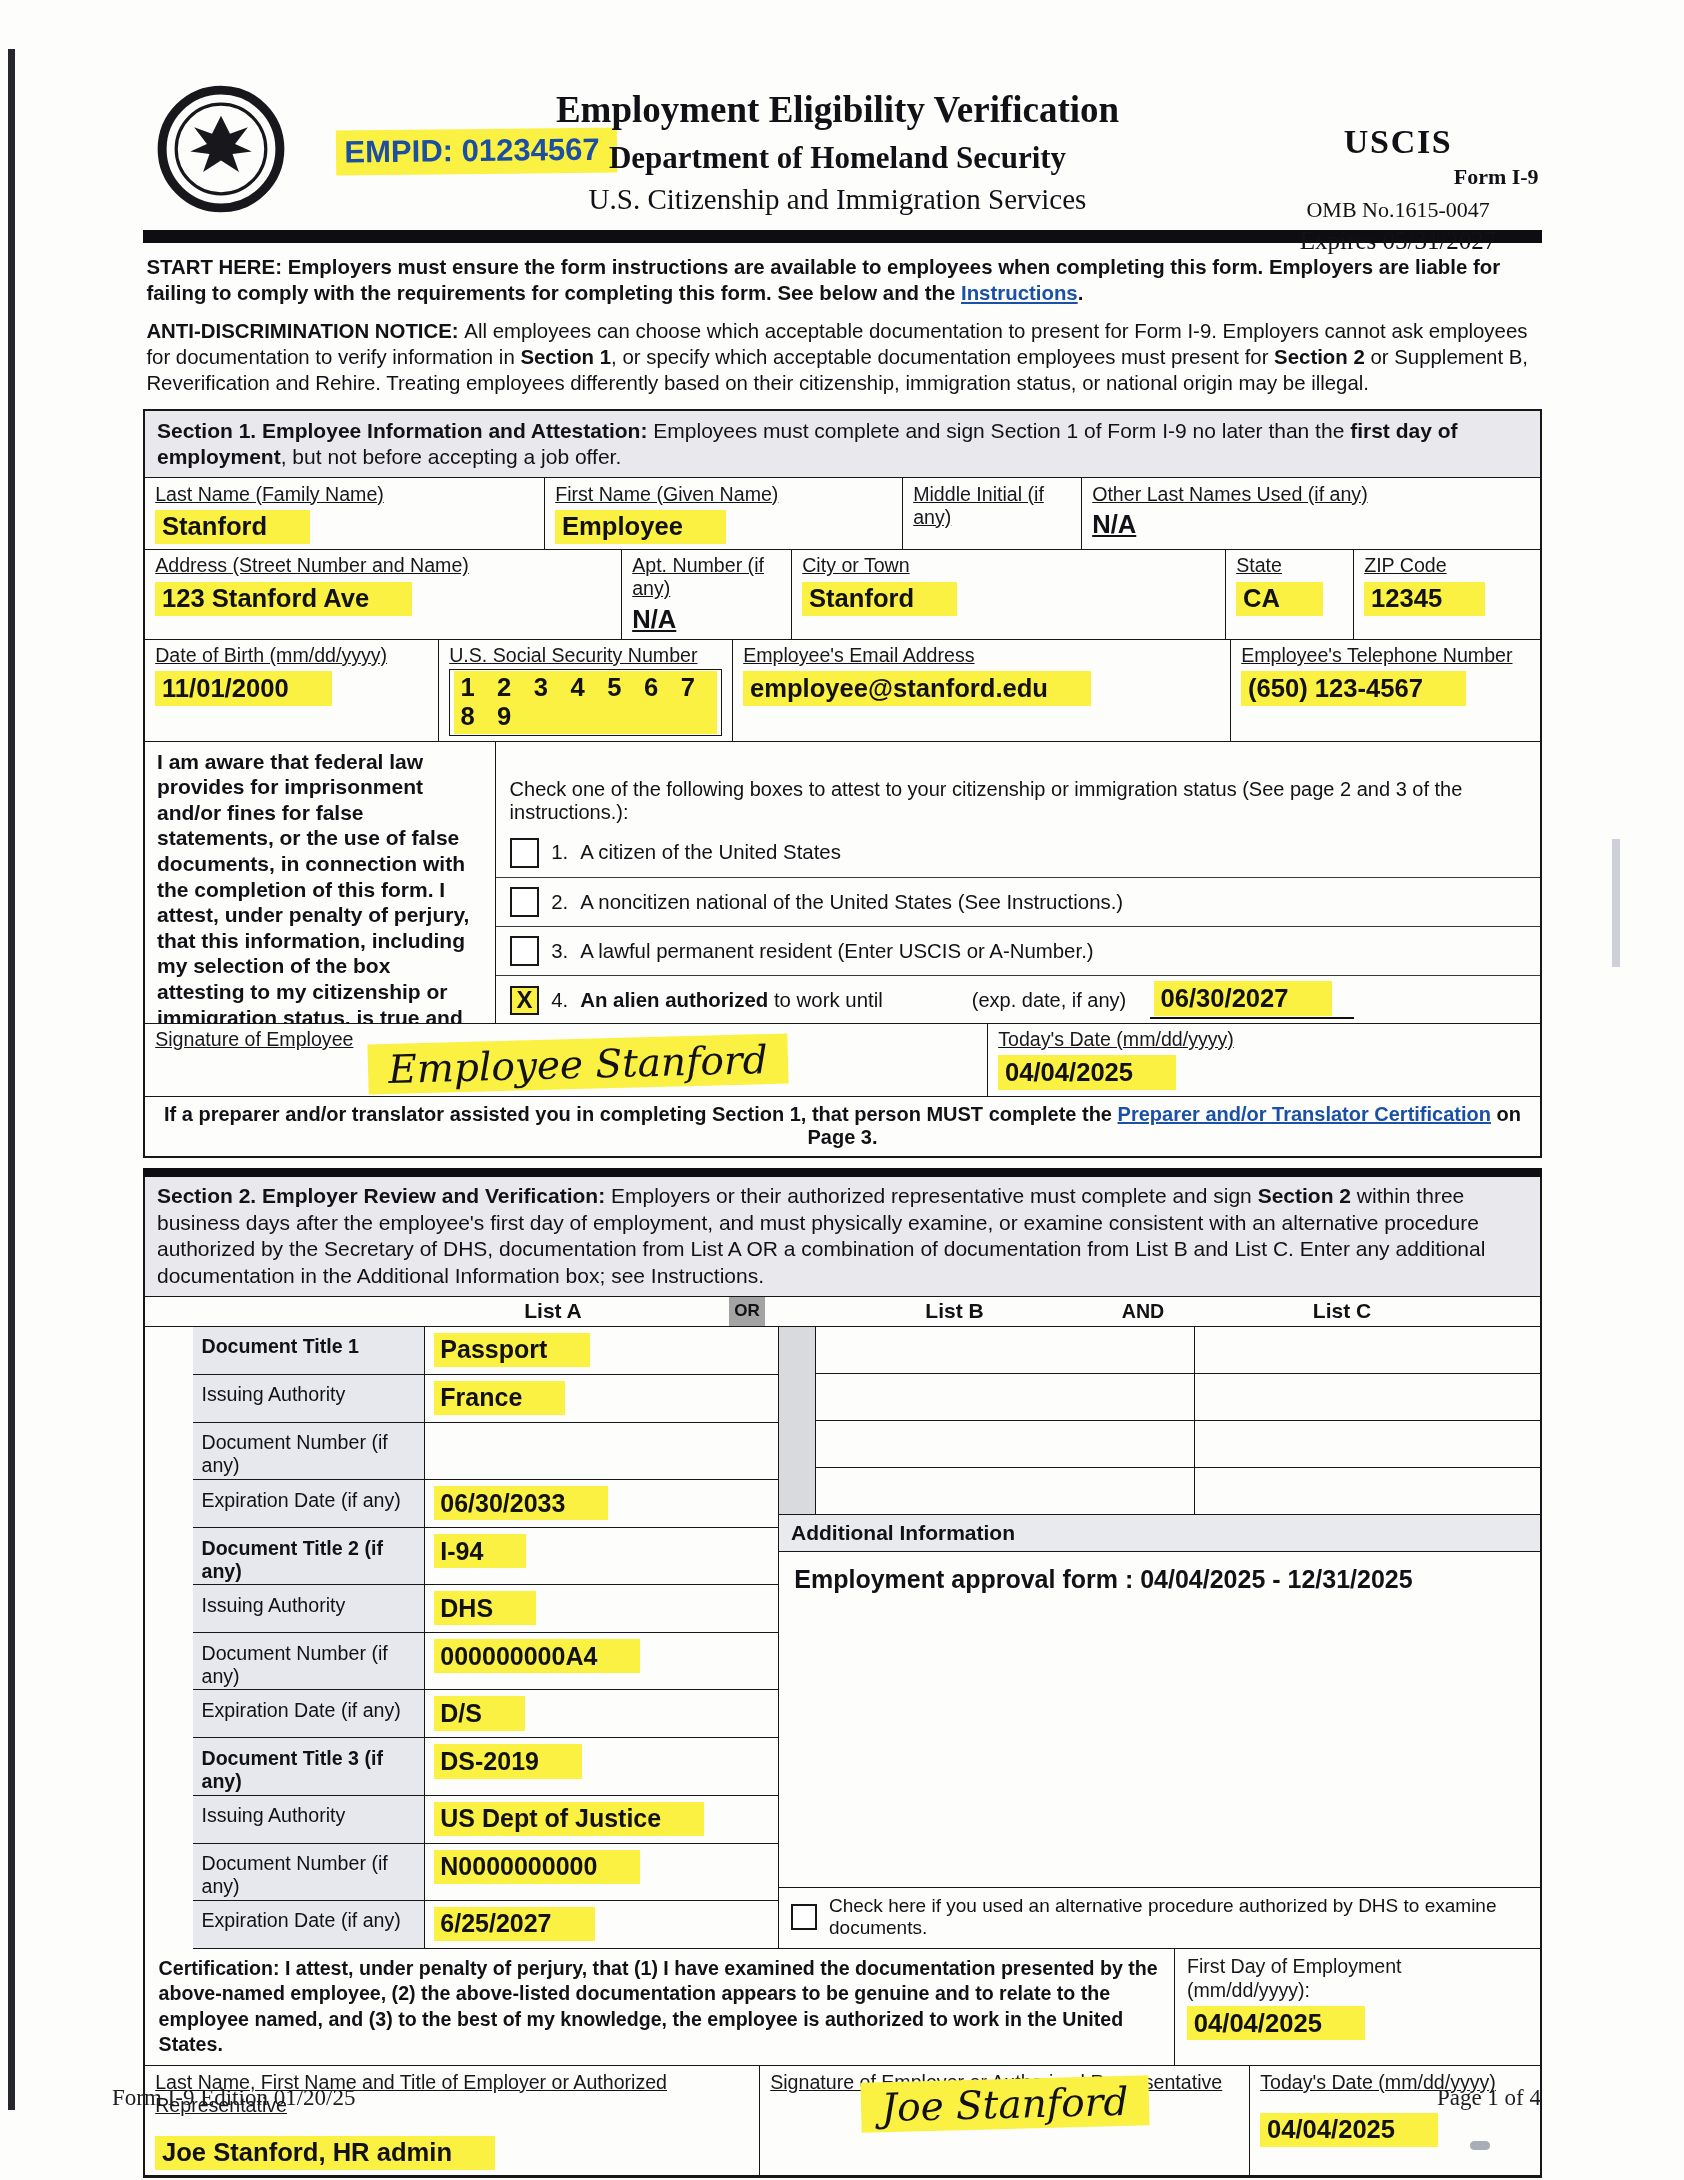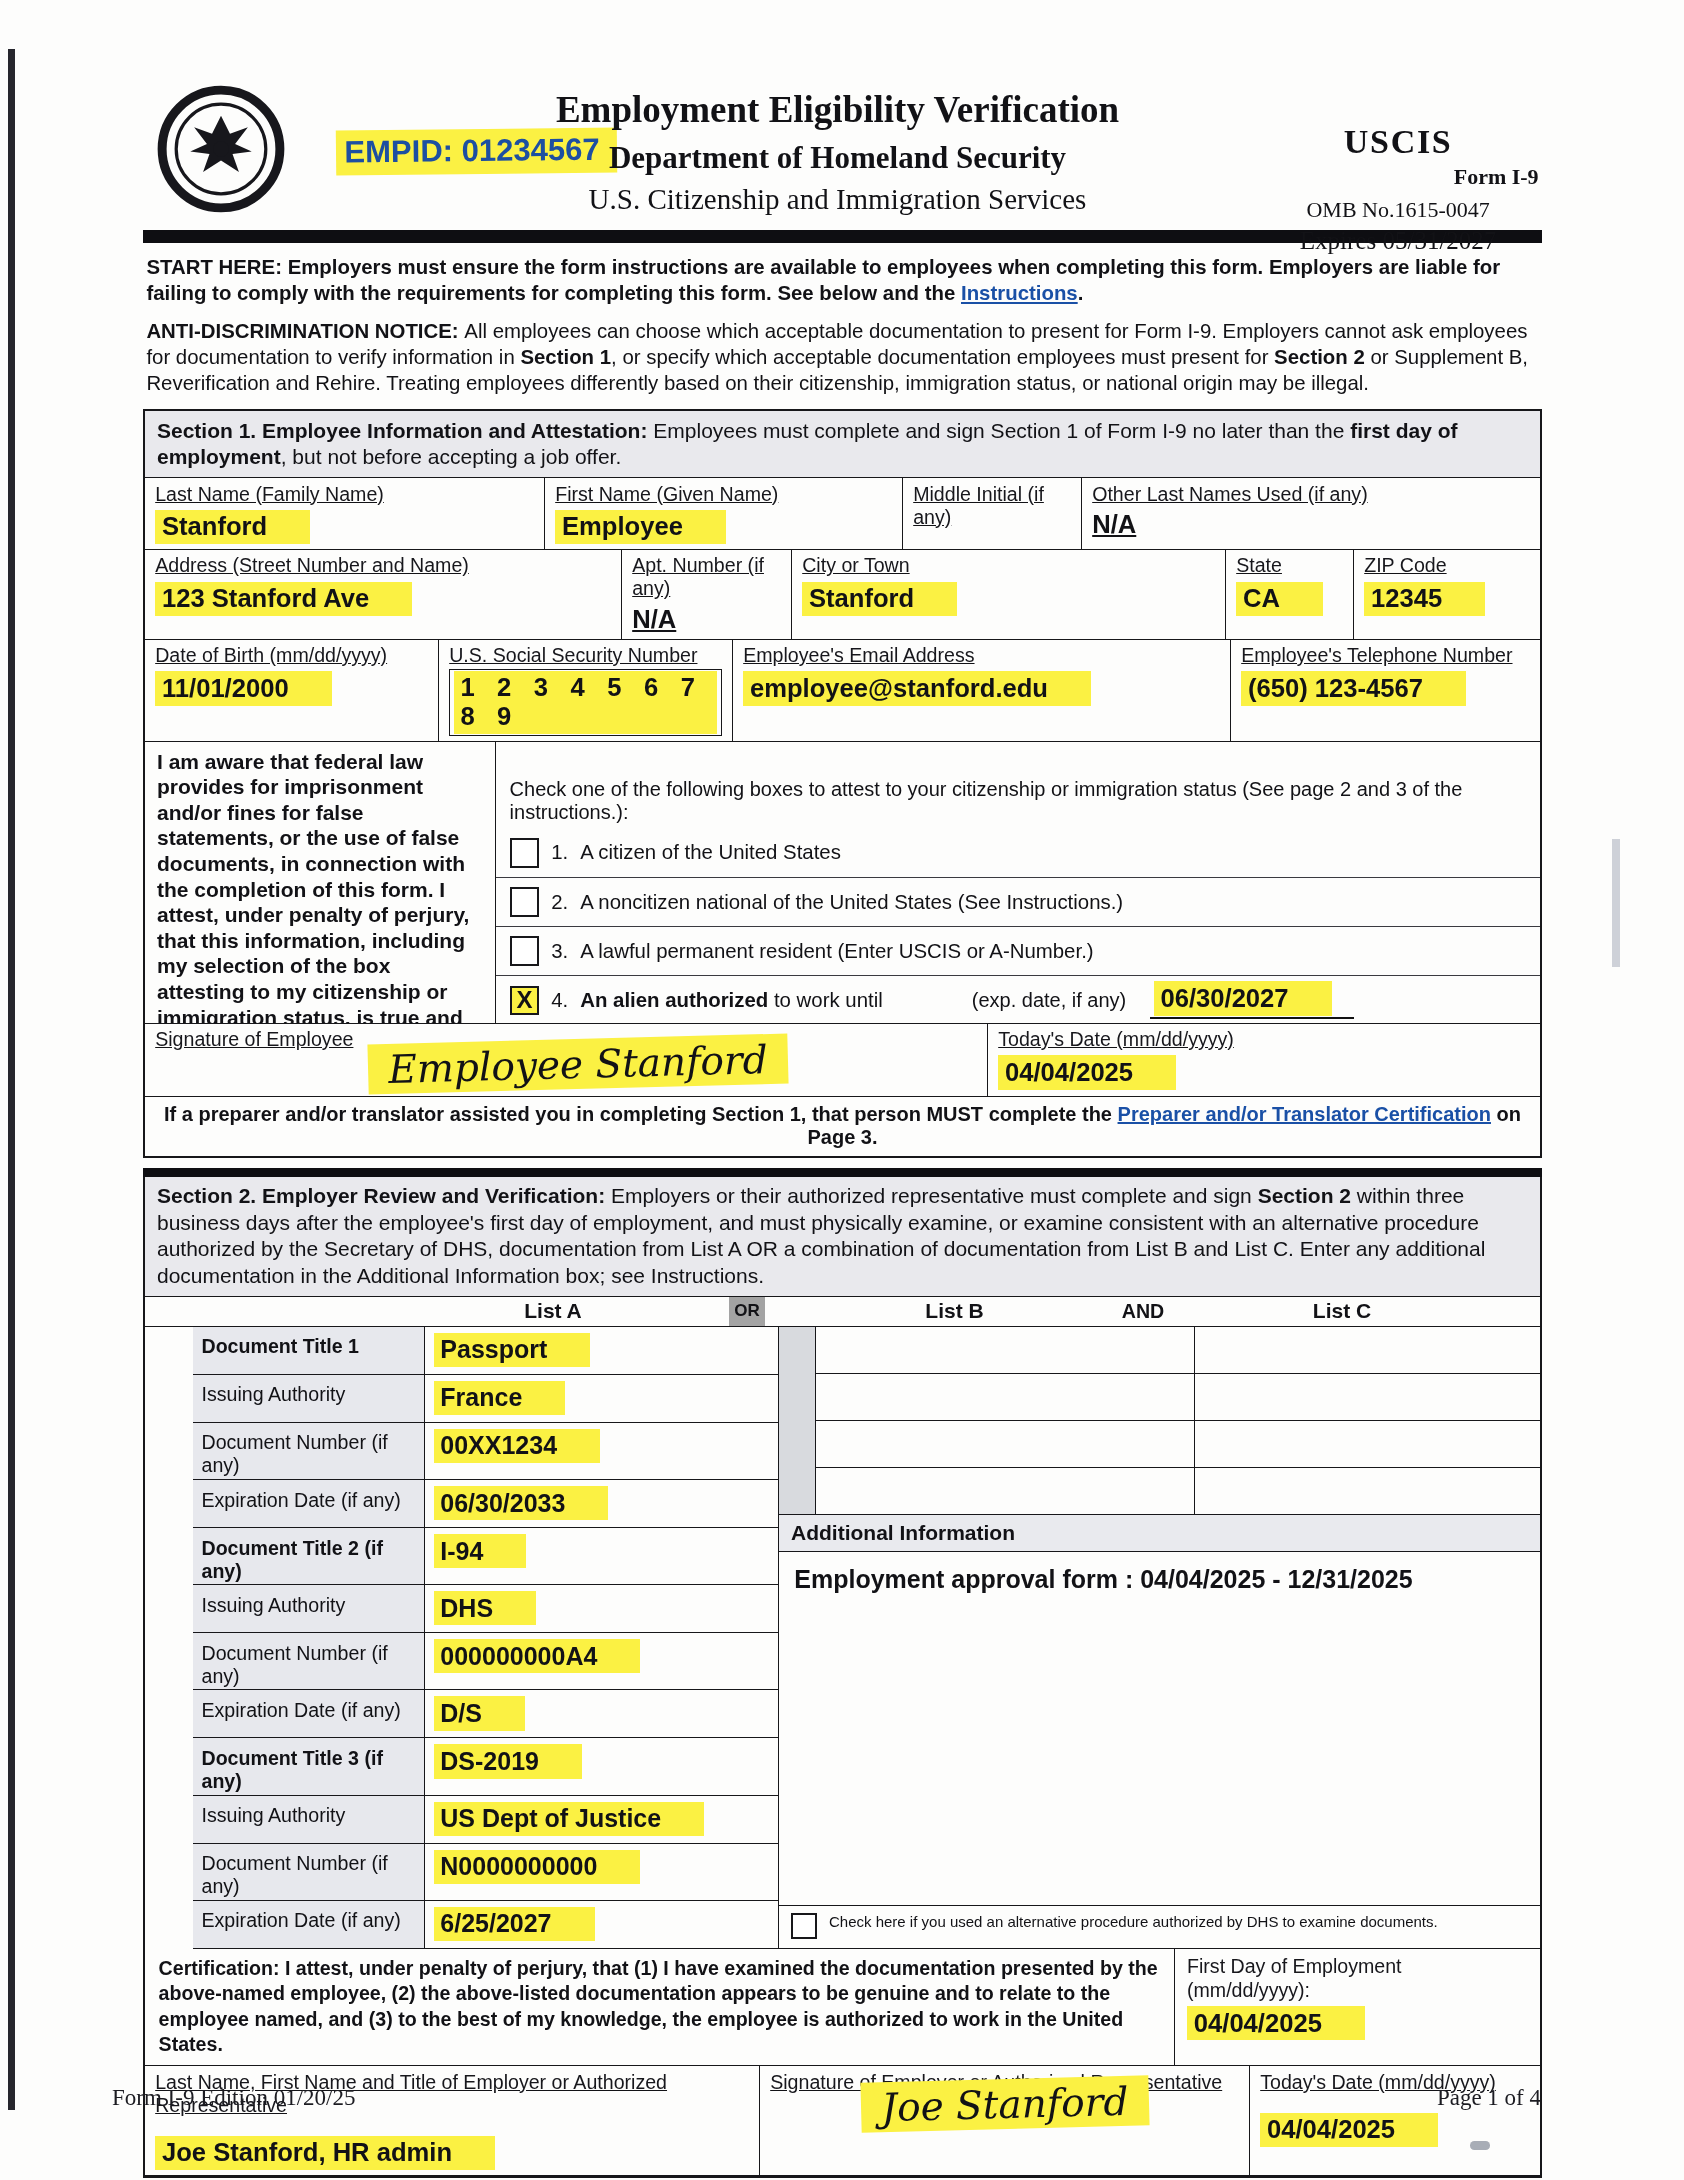--- a/index.html
+++ b/index.html
@@ -102,21 +102,21 @@
   .s2-right { flex:1; display:flex; flex-direction:column; }
   .bc-area { display:flex; height:187px; border-bottom:1.7px solid #17171a; }
   .or-strip { width:36px; background:#d8dade; border-right:1.7px solid #17171a; }
   .bc-cols { flex:1; display:grid; grid-template-columns:379px 1fr; }
   .bc-col { border-right:1.7px solid #17171a; display:flex; flex-direction:column; }
   .bc-col:last-child { border-right:none; }
   .bc-cell { flex:1; border-bottom:1.3px solid #17171a; }
   .bc-cell:last-child { border-bottom:none; }
   .ai-header { background:#e9eaee; font-weight:bold; font-size:21px; padding:6px 12px; border-bottom:1.7px solid #17171a; }
   .ai-content { flex:1; padding:13.6px 15.3px; font-size:25px; font-weight:bold; }
-  .alt-check-row { display:flex; gap:12px; padding:6.8px 12px 8.5px; font-size:15px; border-top:1.7px solid #17171a; }
+  .alt-check-row { display:flex; align-items:center; gap:12px; padding:6.8px 12px 8.5px; font-size:19px; border-top:1.7px solid #17171a; }
   .cb-small { width:22px; height:22px; border:2.6px solid #17171a; flex:none; background:#fff; }
 
   
   .cert-band { display:flex; border-bottom:1.7px solid #17171a; min-height:95px; }
   .cert-left { flex:1; padding:6.8px 13.6px; font-size:19.6px; font-weight:bold; line-height:25.6px; border-right:1.7px solid #17171a; }
   .cert-right { width:341px; flex:none; padding:5.1px 12px; }
   .cert-right .flabel { line-height:24px; }
   .emp-band { display:grid; grid-template-columns:615px 490px 1fr; border-bottom:1.7px solid #17171a; min-height:95px; }
   .emp-band .fcell { padding-top:5.1px; }
   .sig-cell { text-align:center; }
@@ -293,21 +293,20 @@
           <div class="doc-row">
             <div class="doc-label boldlbl">Document Title 1</div>
             <div class="doc-value"><span class="hl">Passport</span></div>
           </div>
           <div class="doc-row">
             <div class="doc-label">Issuing Authority</div>
             <div class="doc-value"><span class="hl">France</span></div>
           </div>
           <div class="doc-row">
             <div class="doc-label">Document Number (if any)</div>
-            <div class="doc-value"><span class="hl">00XX1234</span></div>
           </div>
           <div class="doc-row">
             <div class="doc-label">Expiration Date (if any)</div>
             <div class="doc-value"><span class="hl">06/30/2033</span></div>
           </div>
           <div class="doc-row">
             <div class="doc-label boldlbl">Document Title 2 (if any)</div>
             <div class="doc-value"><span class="hl">I-94</span></div>
           </div>
           <div class="doc-row">

